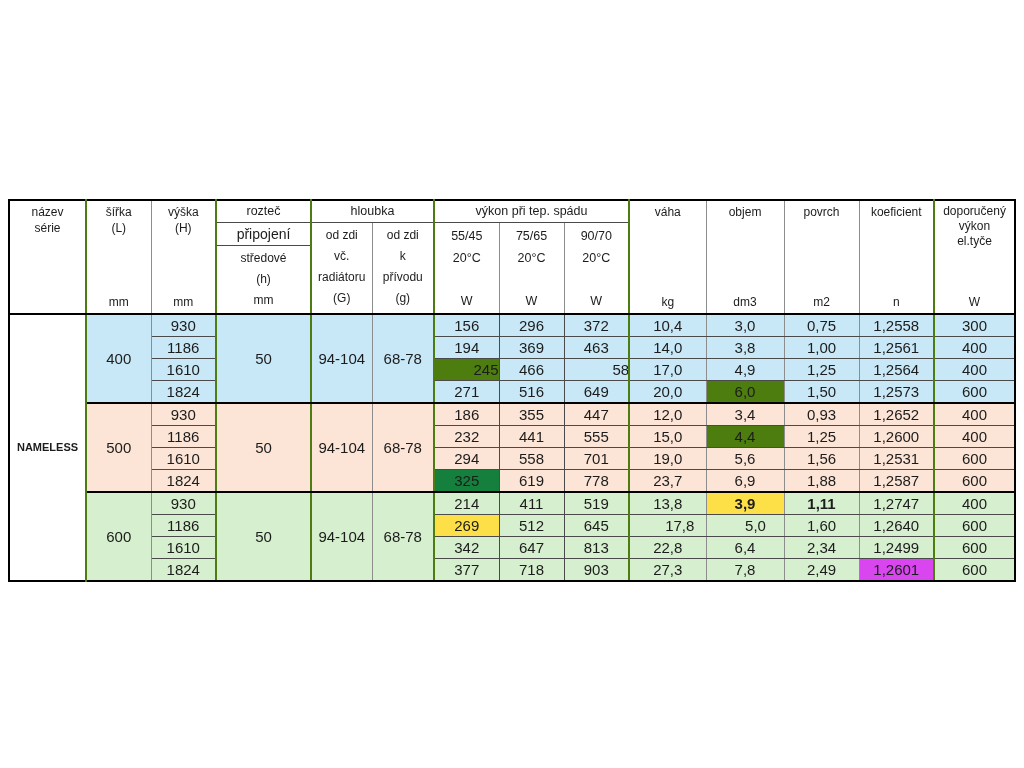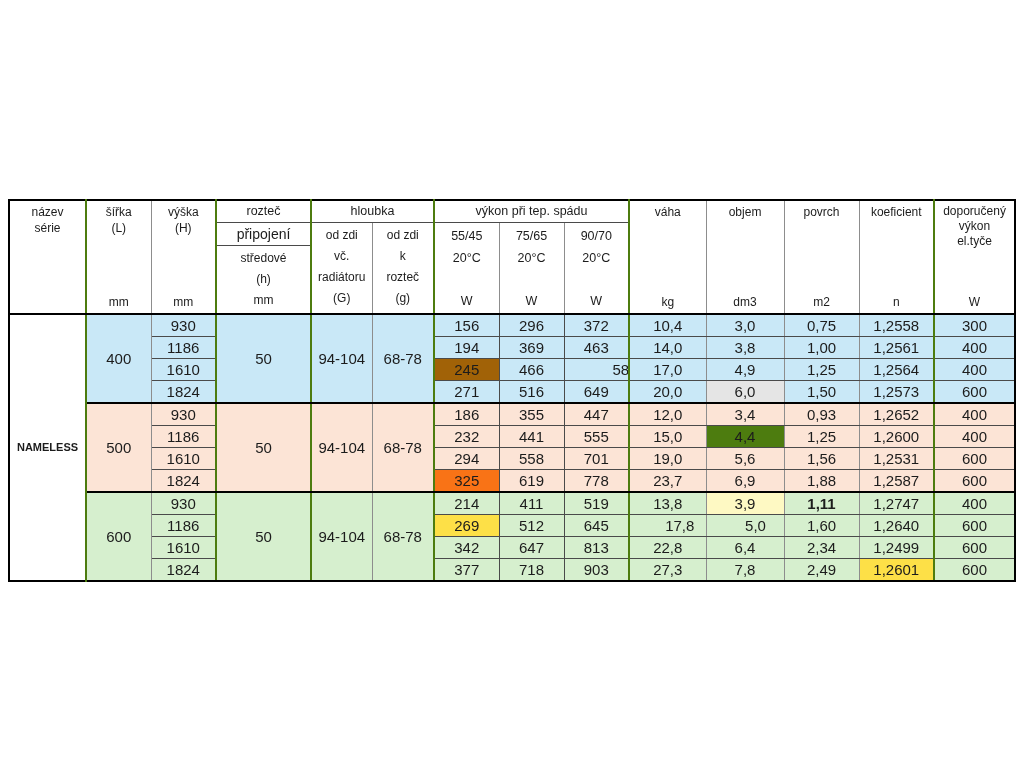--- a/index.html
+++ b/index.html
@@ -172,21 +172,21 @@
           <div class="gcol">
             <div class="hlabel">od zdi vč.
 radiátoru
 (G)</div>
             <div class="hunit">mm</div>
           </div>
         </th>
         <th rowspan="2" class="tR tB">
           <div class="gcol">
             <div class="hlabel">od zdi k
-rozteč
+přívodu
 (g)</div>
             <div class="hunit">mm</div>
           </div>
         </th>
         <th rowspan="2" class="ltR tB">
           <div class="pcol">
             <div class="grad">55/45</div>
             <div class="temp">20°C</div>
             <div class="sp"></div>
             <div class="unit">W</div>
@@ -238,36 +238,36 @@
           <td style="background: rgb(201, 232, 247);">369</td>
           <td class="tR" style="background: rgb(201, 232, 247);">463</td>
           <td class="ltR" style="background: rgb(201, 232, 247);">14,0</td>
           <td class="ltR" style="background: rgb(201, 232, 247);">3,8</td>
           <td class="ltR" style="background: rgb(201, 232, 247);">1,00</td>
           <td class="tR" style="background: rgb(201, 232, 247);">1,2561</td>
           <td style="background: rgb(201, 232, 247);">400</td>
         </tr>
         <tr>
           <td class="tR" style="background: rgb(201, 232, 247);">1610</td>
-          <td style="background: #a16207;">245</td>
+          <td style="background: #4d7c0f; text-align: right;">245</td>
           <td style="background: rgb(201, 232, 247);">466</td>
           <td class="tR" style="background: rgb(201, 232, 247); padding-left: 48px;">585</td>
           <td class="ltR" style="background: rgb(201, 232, 247);">17,0</td>
           <td class="ltR" style="background: rgb(201, 232, 247);">4,9</td>
           <td class="ltR" style="background: rgb(201, 232, 247);">1,25</td>
           <td class="tR" style="background: rgb(201, 232, 247);">1,2564</td>
           <td style="background: rgb(201, 232, 247);">400</td>
         </tr>
         <tr class="gend">
           <td class="tR" style="background: rgb(201, 232, 247);">1824</td>
           <td style="background: rgb(201, 232, 247);">271</td>
           <td style="background: rgb(201, 232, 247);">516</td>
           <td class="tR" style="background: rgb(201, 232, 247);">649</td>
           <td class="ltR" style="background: rgb(201, 232, 247);">20,0</td>
-          <td class="ltR" style="background: #e5e5e5; margin-left: 48px;">6,0</td>
+          <td class="ltR" style="background: #4d7c0f; margin-left: 48px;">6,0</td>
           <td class="ltR" style="background: rgb(201, 232, 247);">1,50</td>
           <td class="tR" style="background: rgb(201, 232, 247);">1,2573</td>
           <td style="background: rgb(201, 232, 247);">600</td>
         </tr>
         <tr>
           <td class="wcell ltR tB" rowspan="4" style="background: rgb(252, 228, 214);">500</td>
           <td class="tR" style="background: rgb(252, 228, 214);">930</td>
           <td class="tR tB" rowspan="4" style="background: rgb(252, 228, 214);">50</td>
           <td class="ltR tB" rowspan="4" style="background: rgb(252, 228, 214);">94-104</td>
           <td class="tR tB" rowspan="4" style="background: rgb(252, 228, 214);">68-78</td>
@@ -297,40 +297,40 @@
           <td style="background: rgb(252, 228, 214);">558</td>
           <td class="tR" style="background: rgb(252, 228, 214);">701</td>
           <td class="ltR" style="background: rgb(252, 228, 214);">19,0</td>
           <td class="ltR" style="background: rgb(252, 228, 214);">5,6</td>
           <td class="ltR" style="background: rgb(252, 228, 214);">1,56</td>
           <td class="tR" style="background: rgb(252, 228, 214);">1,2531</td>
           <td style="background: rgb(252, 228, 214);">600</td>
         </tr>
         <tr class="gend">
           <td class="tR" style="background: rgb(252, 228, 214);">1824</td>
-          <td style="background: #f97316;">325</td>
+          <td style="background: #15803d;">325</td>
           <td style="background: rgb(252, 228, 214);">619</td>
           <td class="tR" style="background: rgb(252, 228, 214);">778</td>
           <td class="ltR" style="background: rgb(252, 228, 214);">23,7</td>
           <td class="ltR" style="background: rgb(252, 228, 214);">6,9</td>
           <td class="ltR" style="background: rgb(252, 228, 214);">1,88</td>
           <td class="tR" style="background: rgb(252, 228, 214);">1,2587</td>
           <td style="background: rgb(252, 228, 214);">600</td>
         </tr>
         <tr>
           <td class="wcell ltR tB" rowspan="4" style="background: rgb(214, 239, 206);">600</td>
           <td class="tR" style="background: rgb(214, 239, 206);">930</td>
           <td class="tR tB" rowspan="4" style="background: rgb(214, 239, 206);">50</td>
           <td class="ltR tB" rowspan="4" style="background: rgb(214, 239, 206);">94-104</td>
           <td class="tR tB" rowspan="4" style="background: rgb(214, 239, 206);">68-78</td>
           <td style="background: rgb(214, 239, 206);">214</td>
           <td style="background: rgb(214, 239, 206);">411</td>
           <td class="tR" style="background: rgb(214, 239, 206);">519</td>
           <td class="ltR" style="background: rgb(214, 239, 206);">13,8</td>
-          <td class="ltR" style="background: #fef9c3;">3,9</td>
+          <td class="ltR" style="background: #fde047; font-weight: bold;">3,9</td>
           <td class="ltR" style="background: rgb(214, 239, 206); font-weight: bold;">1,11</td>
           <td class="tR" style="background: rgb(214, 239, 206);">1,2747</td>
           <td style="background: rgb(214, 239, 206);">400</td>
         </tr>
         <tr>
           <td class="tR" style="background: rgb(214, 239, 206);">1186</td>
           <td style="background: #fde047;">269</td>
           <td style="background: rgb(214, 239, 206);">512</td>
           <td class="tR" style="background: rgb(214, 239, 206);">645</td>
           <td class="ltR" style="background: rgb(214, 239, 206); padding-left: 24px;">17,8</td>
@@ -351,18 +351,18 @@
           <td style="background: rgb(214, 239, 206);">600</td>
         </tr>
         <tr class="gend">
           <td class="tR" style="background: rgb(214, 239, 206);">1824</td>
           <td style="background: rgb(214, 239, 206);">377</td>
           <td style="background: rgb(214, 239, 206);">718</td>
           <td class="tR" style="background: rgb(214, 239, 206);">903</td>
           <td class="ltR" style="background: rgb(214, 239, 206);">27,3</td>
           <td class="ltR" style="background: rgb(214, 239, 206);">7,8</td>
           <td class="ltR" style="background: rgb(214, 239, 206);">2,49</td>
-          <td class="tR" style="background: #fde047;">1,2601</td>
+          <td class="tR" style="background: #d946ef;">1,2601</td>
           <td style="background: rgb(214, 239, 206);">600</td>
         </tr>
       </tbody>
   </table>
 </div>
 
 </body></html>

